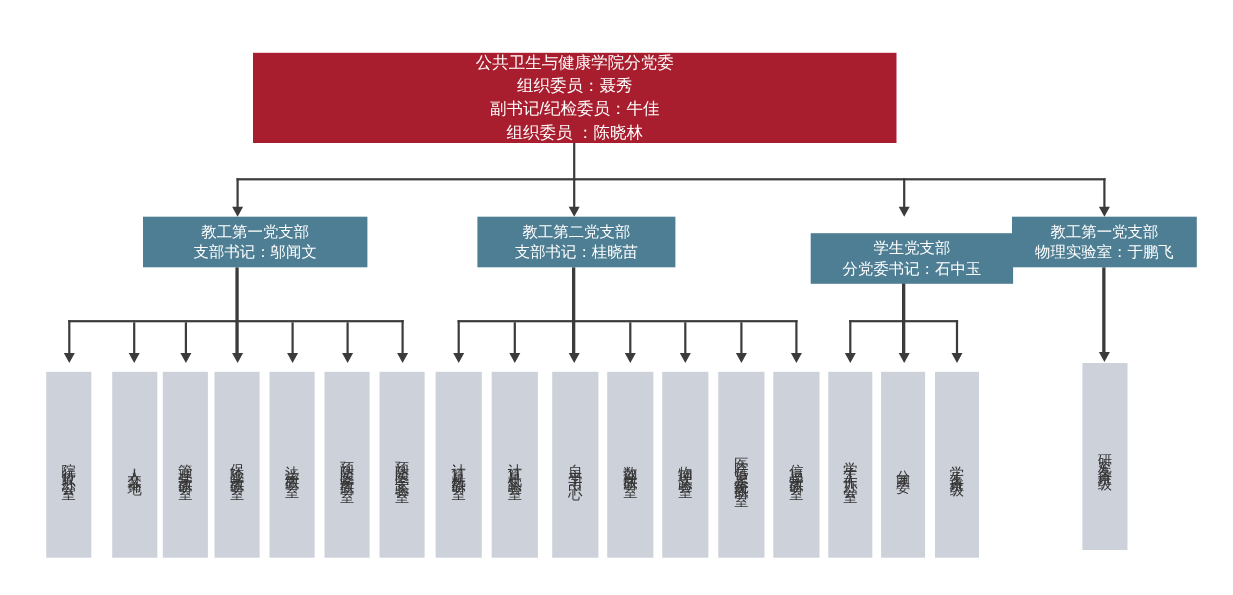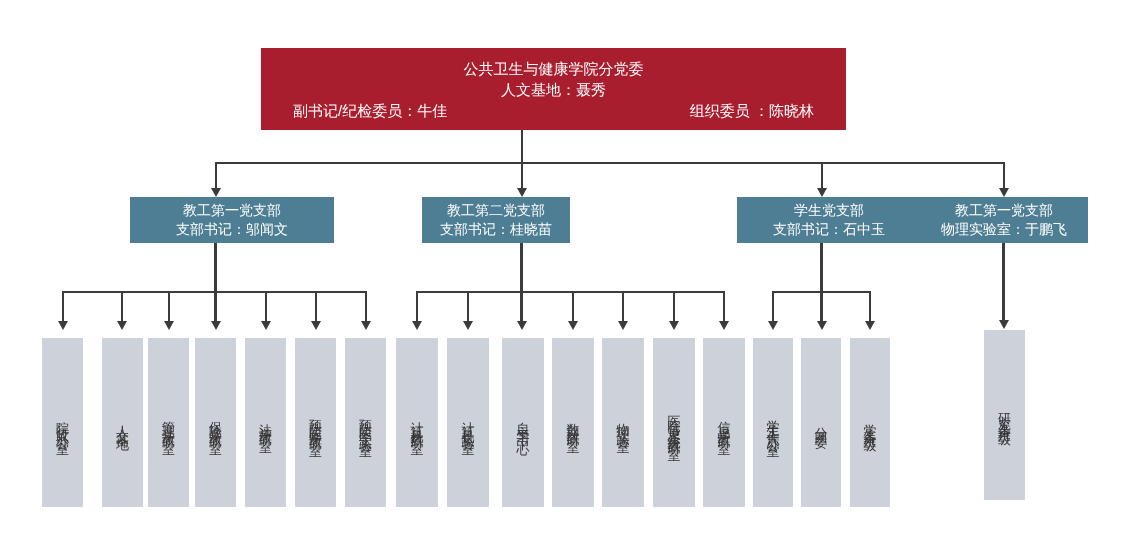--- a/index.html
+++ b/index.html
@@ -8,23 +8,23 @@
   }
   html,body{margin:0;padding:0;background:#ffffff;}
   .canvas{
     position:relative;width:1121px;height:541px;background:#ffffff;overflow:hidden;
     font-family:"Liberation Sans","DejaVu Sans",sans-serif;
   }
   .box{position:absolute;box-sizing:border-box;}
   .root-box{
     background:var(--root-bg);color:var(--root-text);
     display:flex;flex-direction:column;justify-content:center;
-    text-align:center;font-size:15px;line-height:21px;margin-left:31px;
+    text-align:center;font-size:15px;line-height:21px;
   }
-  .root-officers{display:flex;justify-content:space-between;padding:0 32px;white-space:nowrap;}
+  .root-officers{display:flex;justify-content:space-between;padding:0 32px;white-space:nowrap;flex-direction:column;}
   .branch-box{
     background:var(--branch-bg);color:#ffffff;
     display:flex;flex-direction:column;justify-content:center;
     text-align:center;font-size:14px;line-height:19px;
   }
   .leaf-box{
     background:var(--leaf-bg);color:var(--leaf-text);
     display:flex;align-items:center;justify-content:center;
   }
   .leaf-box span{
@@ -95,38 +95,38 @@
   <div class="vline" style="left:772px;top:291px;height:31px"></div>
   <div class="arrow" style="left:768px;top:321px"></div>
   <div class="vline" style="left:869px;top:291px;height:31px"></div>
   <div class="arrow" style="left:865px;top:321px"></div>
 
   <div class="vline thick" style="left:1002px;top:243px;height:78px"></div>
   <div class="arrow" style="left:999px;top:320px"></div>
 
   <div class="box root-box" style="left:230px;top:48px;width:585px;height:82px">
     <div>公共卫生与健康学院分党委</div>
-    <div>人文基地：聂秀</div>
+    <div>组织委员：聂秀</div>
     <div class="root-officers">
       <span>副书记/纪检委员：牛佳</span>
       <span>组织委员 ：陈晓林</span>
     </div>
   </div>
 
   <div class="box branch-box" style="left:130px;top:197px;width:204px;height:46px">
     <div>教工第一党支部</div>
     <div>支部书记：邬闻文</div>
   </div>
-  <div class="box branch-box" style="left:422px;top:197px;width:148px;height:46px">
+  <div class="box branch-box" style="left:434px;top:197px;width:180px;height:46px">
     <div>教工第二党支部</div>
     <div>支部书记：桂晓苗</div>
   </div>
-  <div class="box branch-box" style="left:737px;top:197px;width:184px;height:46px">
+  <div class="box branch-box" style="left:737px;top:212px;width:184px;height:46px">
     <div>学生党支部</div>
-    <div>支部书记：石中玉</div>
+    <div>分党委书记：石中玉</div>
   </div>
   <div class="box branch-box" style="left:920px;top:197px;width:168px;height:46px">
     <div>教工第一党支部</div>
     <div>物理实验室：于鹏飞</div>
   </div>
 
   <div class="box leaf-box" style="left:42px;top:338px;width:41px;height:169px">
       <span>院行政办公室</span>
     </div>
   <div class="box leaf-box" style="left:102px;top:338px;width:41px;height:169px">

